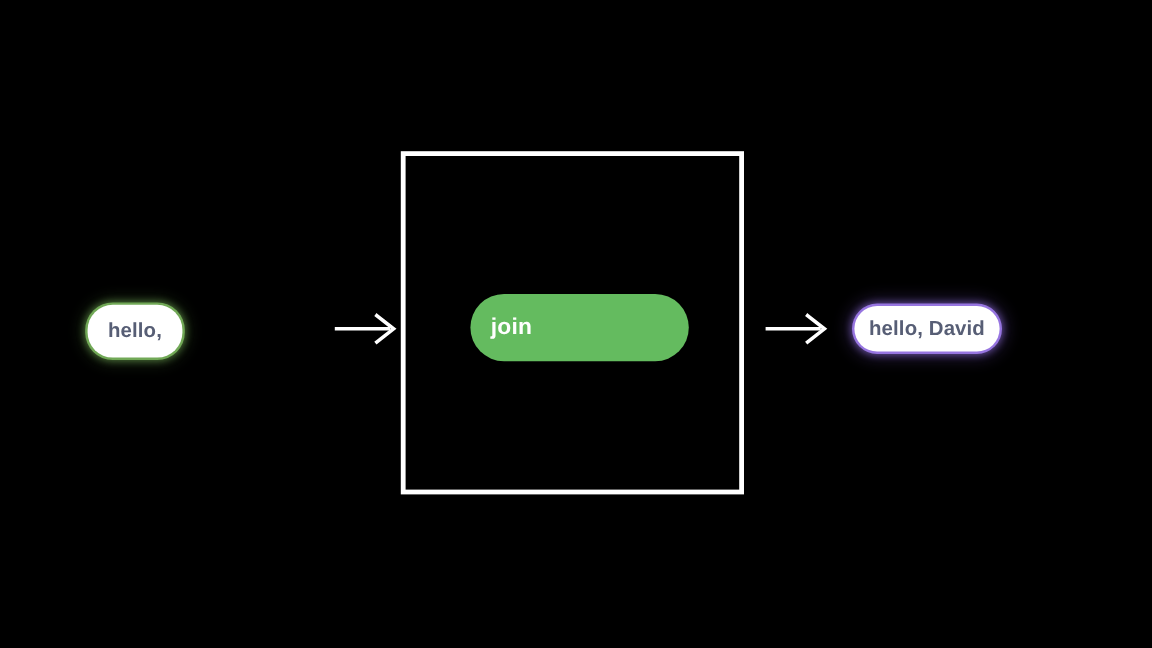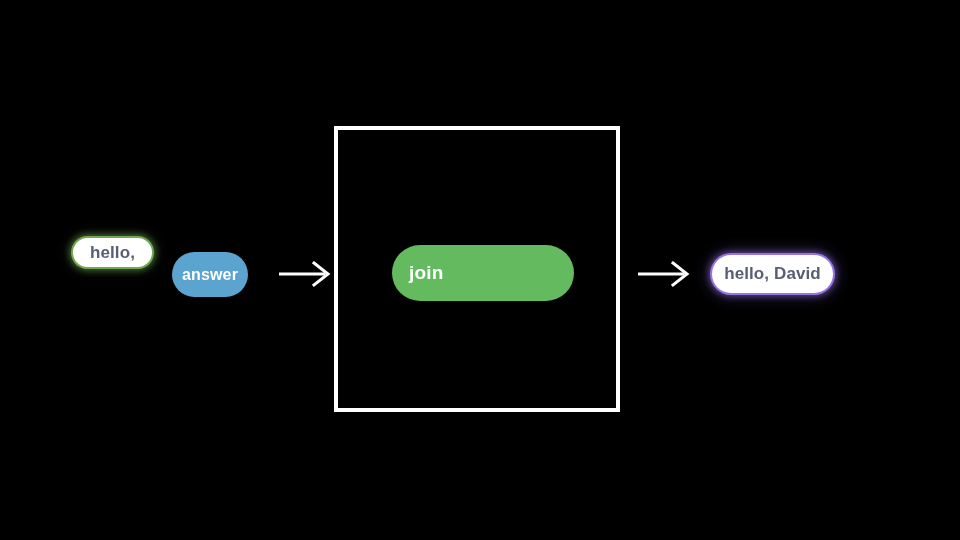--- a/index.html
+++ b/index.html
@@ -86,27 +86,24 @@
   }
   .arrow svg {
     display: block;
   }
 </style>
 </head>
 <body>
 
 <div id="stage">
 
-  <div class="block value-pill glow-green" style="left:73px; top:238px; width:79px; height:29px; border-radius:21px;">
+  <div class="block value-pill glow-green" style="left:73px; top:254px; width:79px; height:44px; border-radius:21px;">
     <span>hello,</span>
   </div>
 
-  <div class="block reporter-blue" style="left:172px; top:252px; width:76px; height:45px; border-radius:23px;">
-    <span>answer</span>
-  </div>
 
   <div class="arrow" style="left:278px; top:258px; width:54px; height:32px;">
     <svg width="54" height="32" viewBox="0 0 54 32" aria-hidden="true">
       <line x1="1" y1="16" x2="47" y2="16" stroke="#ffffff" stroke-width="3"></line>
       <polyline points="36,5 50,16 36,27" fill="none" stroke="#ffffff" stroke-width="3" stroke-linecap="square" stroke-linejoin="miter"></polyline>
     </svg>
   </div>
 
   <div class="frame" style="left:334px; top:126px; width:286px; height:286px;"></div>
 

